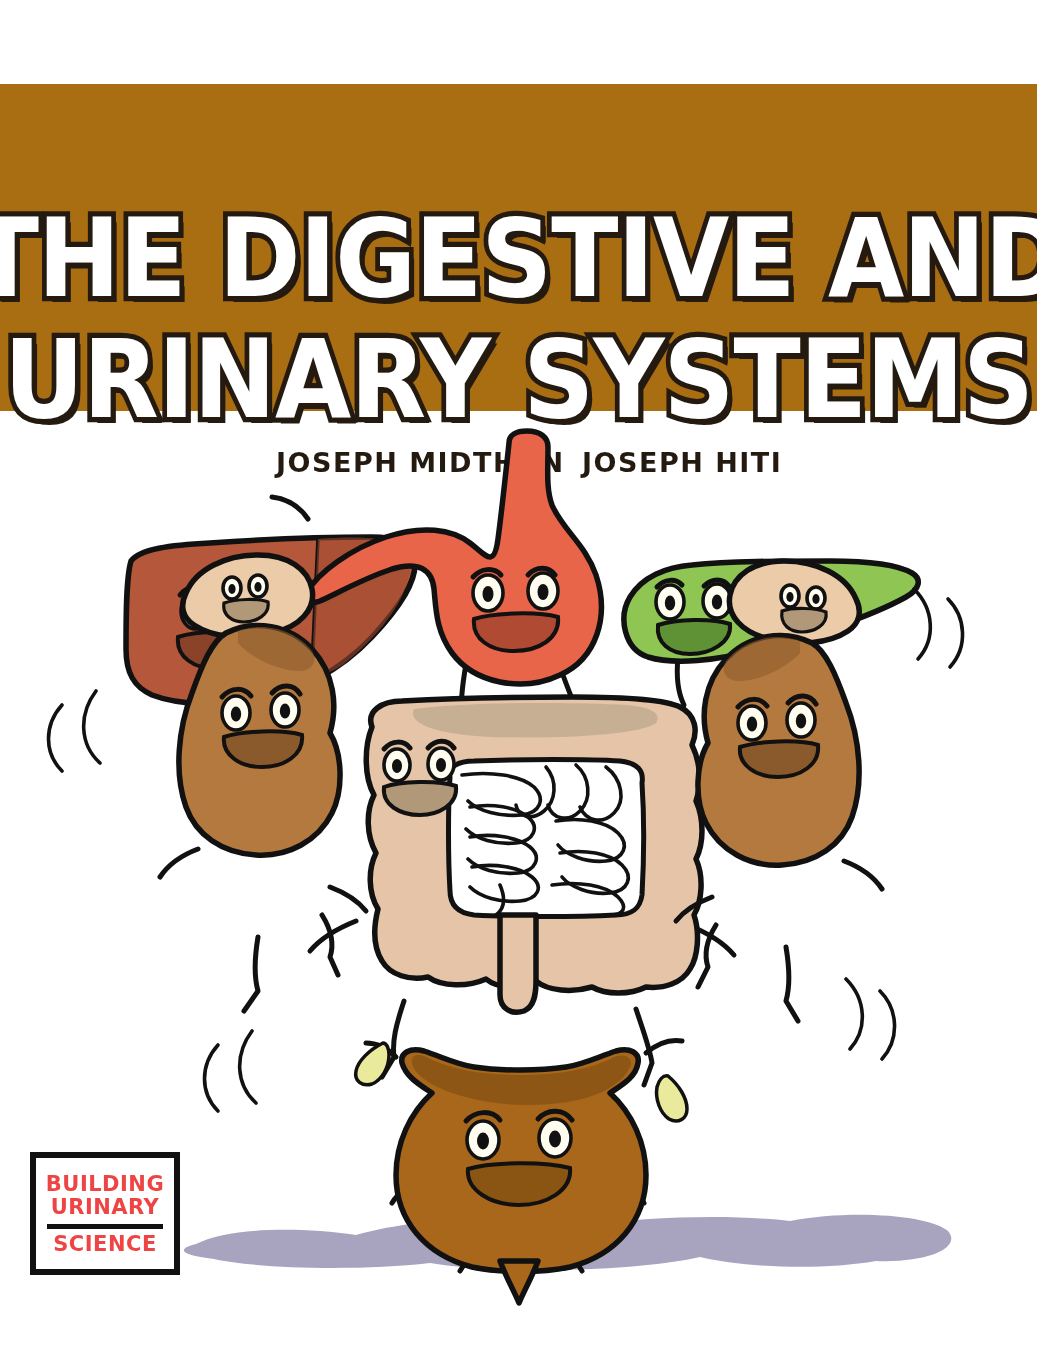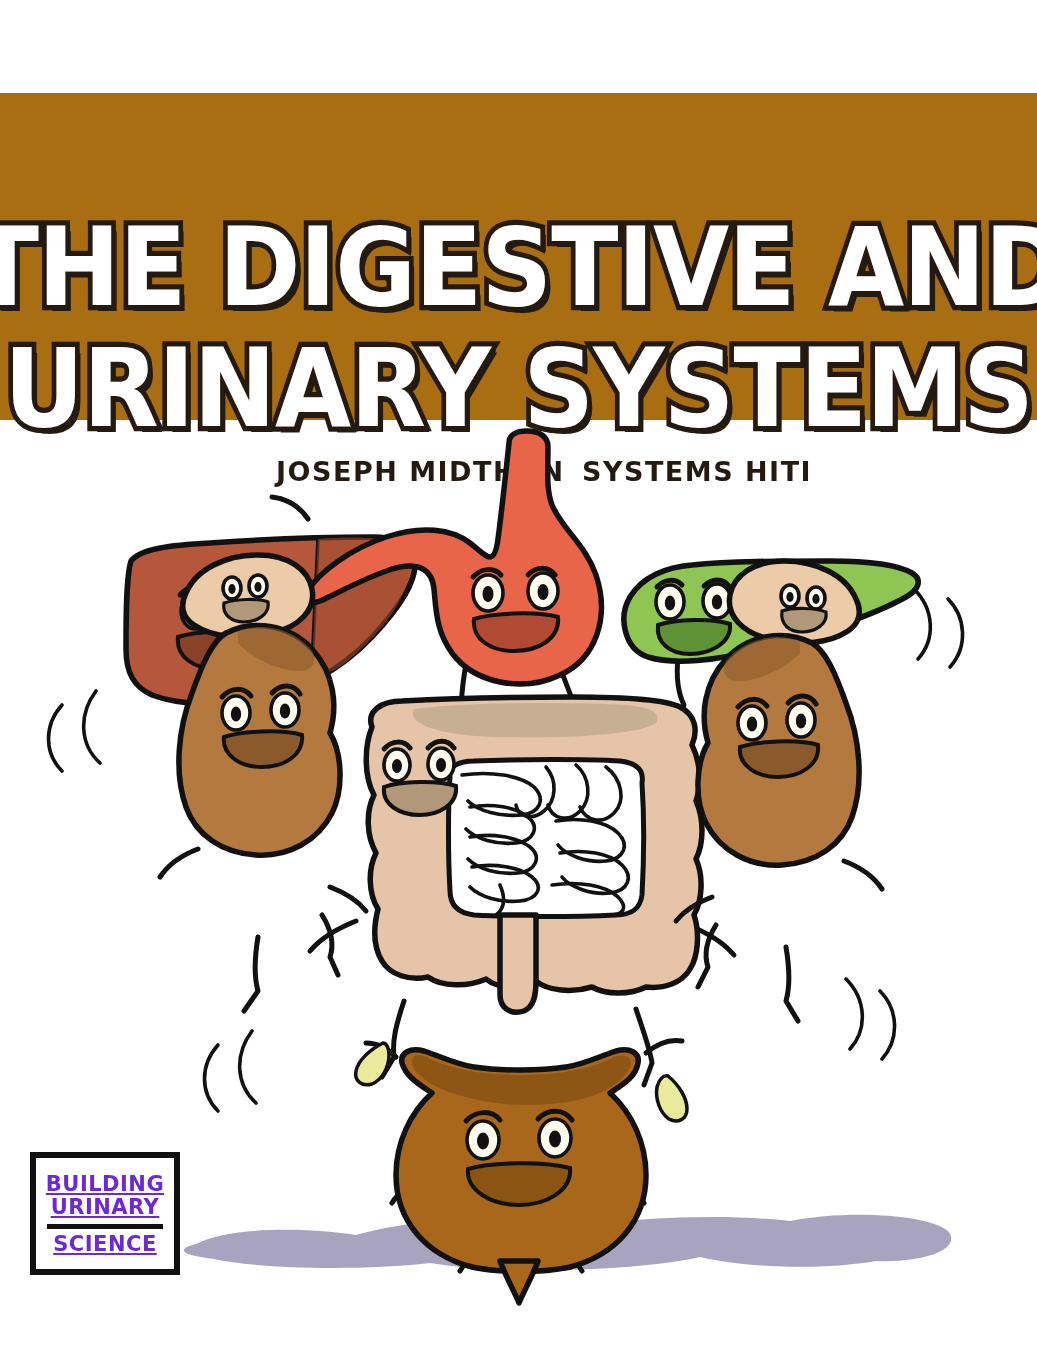--- a/index.html
+++ b/index.html
@@ -15,21 +15,21 @@
     width: 1037px;
     height: 1360px;
     background: #ffffff;
     overflow: hidden;
   }
 
   
   #title-banner {
     position: absolute;
     left: 0;
-    top: 93px;
+    top: 84px;
     width: 1037px;
     height: 327px;
     background: #a96d12;
     box-sizing: border-box;
   }
   .title-line {
     position: absolute;
     left: 0;
     width: 1037px;
     text-align: center;
@@ -92,42 +92,41 @@
     display: flex;
     flex-direction: column;
     align-items: center;
     justify-content: center;
     padding-top: 2px;
   }
   .imprint-text {
     font-family: "DejaVu Sans", sans-serif;
     font-weight: bold;
     font-size: 21px;
-    color: #6d28d9;
+    color: #ef4444;
     letter-spacing: 0.5px;
     line-height: 1.12;
-    text-decoration: underline;
   }
   #imprint-divider {
     width: 116px;
     height: 5px;
     background: #111111;
     margin: 4px 0 4px 0;
   }
 </style>
 </head>
 <body>
 
 <div id="cover">
 
   <div id="title-banner">
     <div class="title-line" id="title-line-1">THE DIGESTIVE AND</div>
     <div class="title-line" id="title-line-2">URINARY SYSTEMS</div>
     <div class="byline" id="author-1">JOSEPH MIDTHUN</div>
-    <div class="byline" id="author-2">SYSTEMS HITI</div>
+    <div class="byline" id="author-2">JOSEPH HITI</div>
   </div>
 
   <div id="artwork">
     <svg width="1037" height="951" viewBox="0 0 1037 951" xmlns="http://www.w3.org/2000/svg">
       <defs>
         <style>
           .ink  { stroke:#111; stroke-width:5; stroke-linecap:round; stroke-linejoin:round; fill:none; }
           .ink3 { stroke:#111; stroke-width:3.6; stroke-linecap:round; stroke-linejoin:round; fill:none; }
           .body { stroke:#111; stroke-width:5.5; stroke-linejoin:round; }
           .eyew { fill:#fffdf0; stroke:#111; stroke-width:3.6; }

